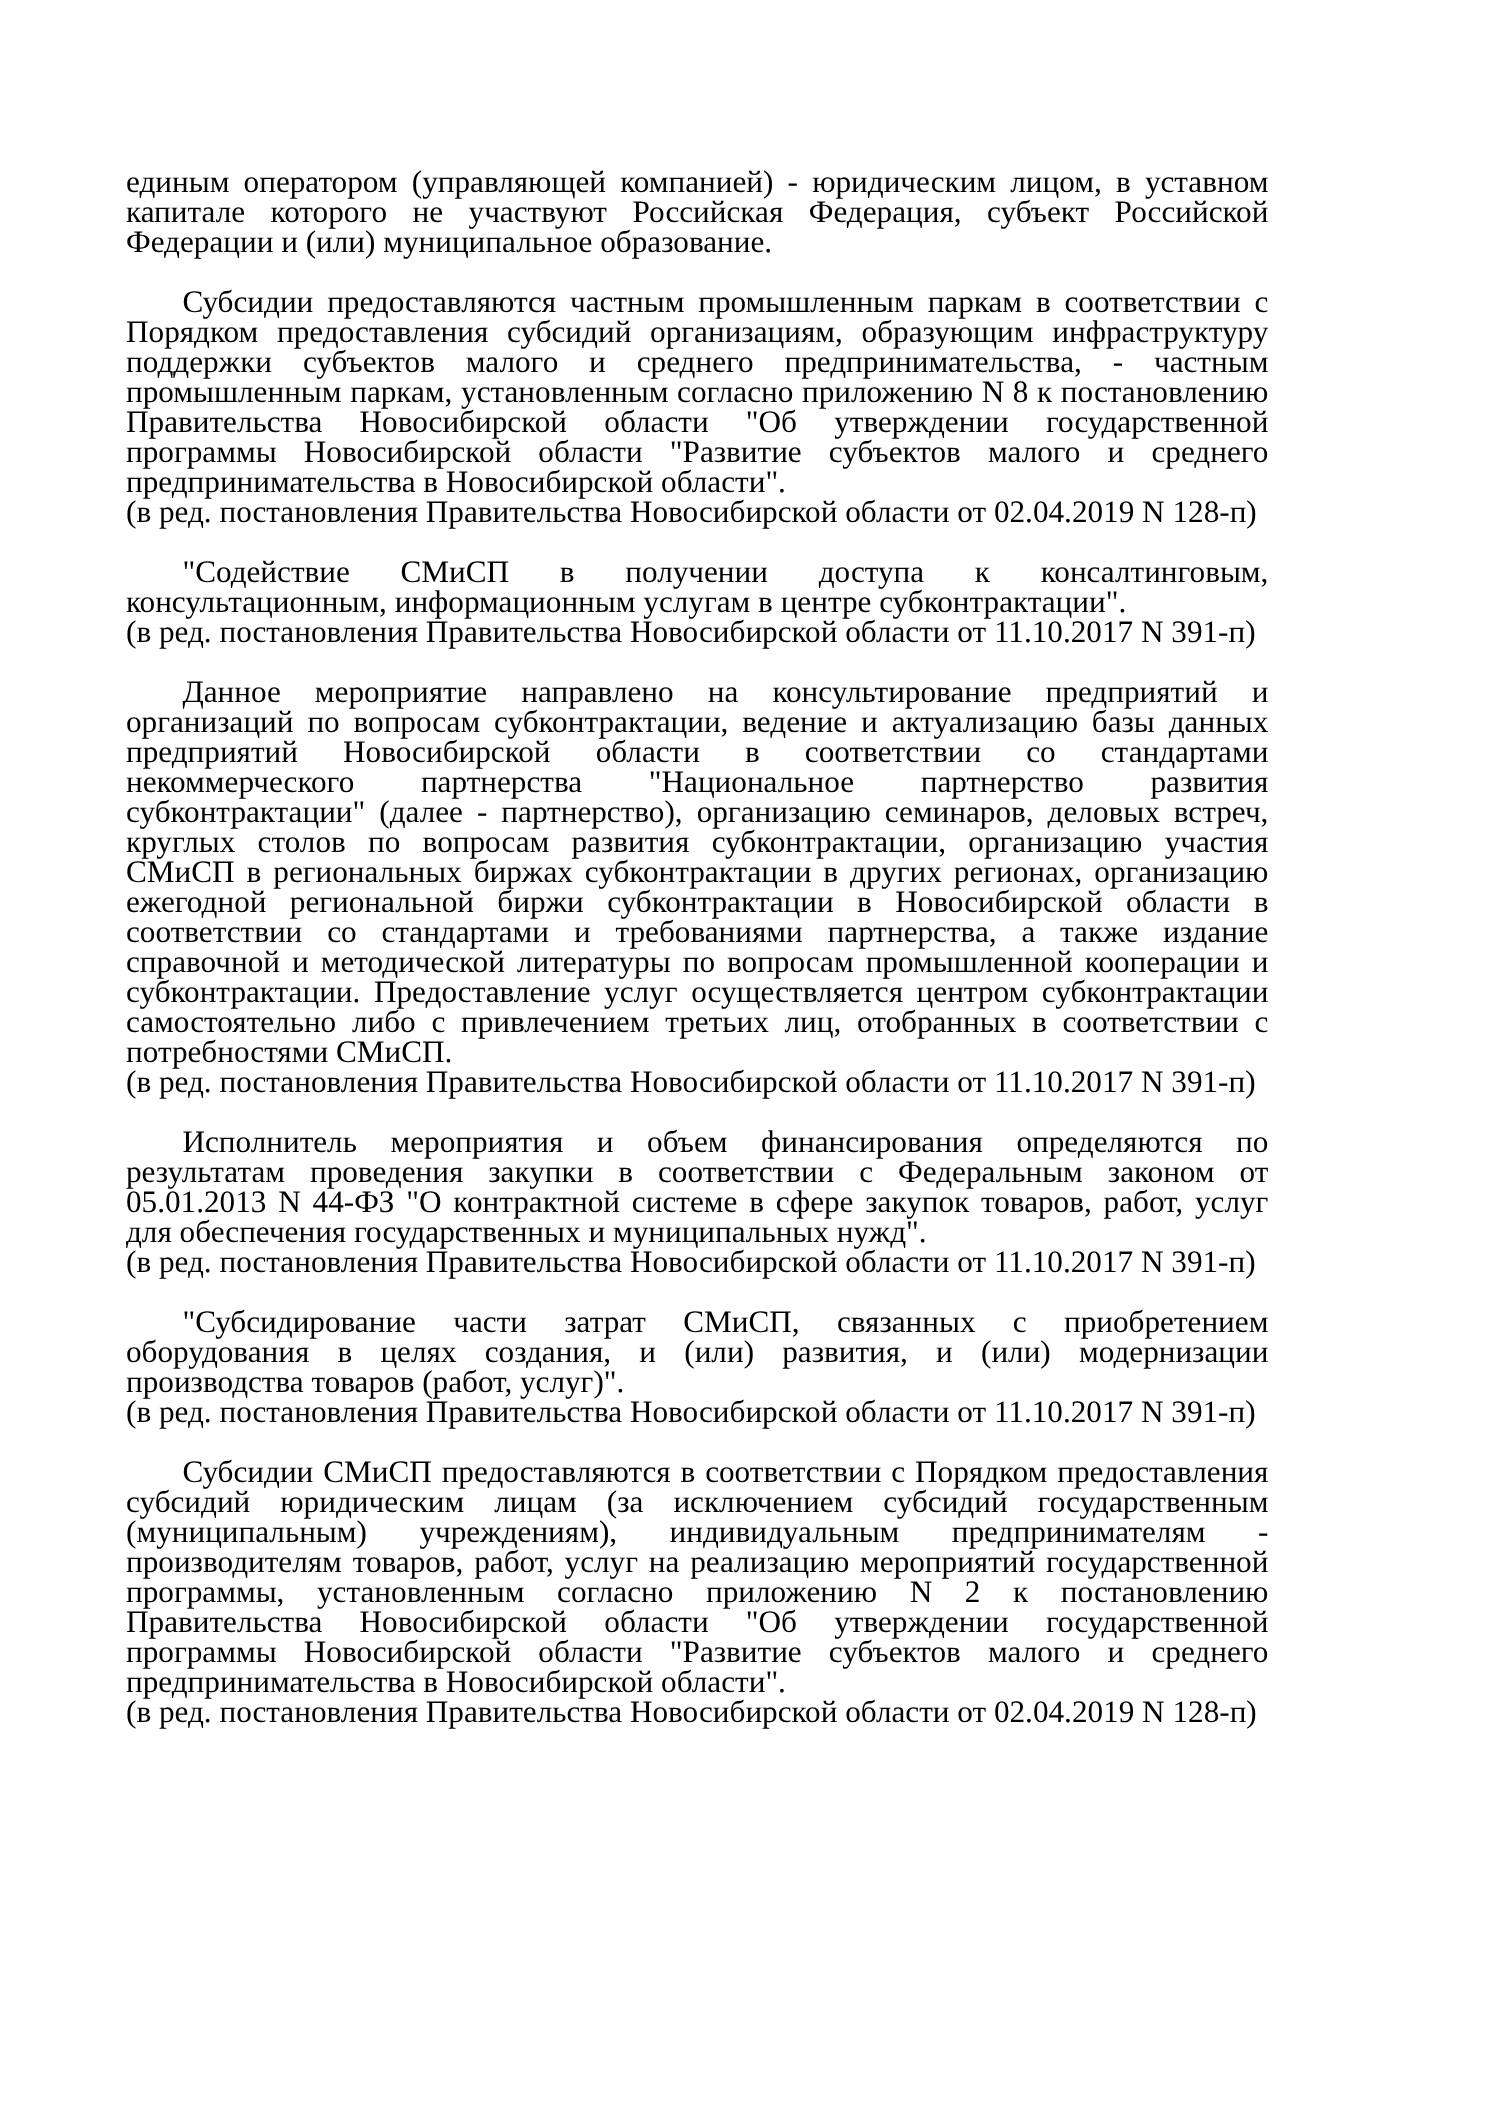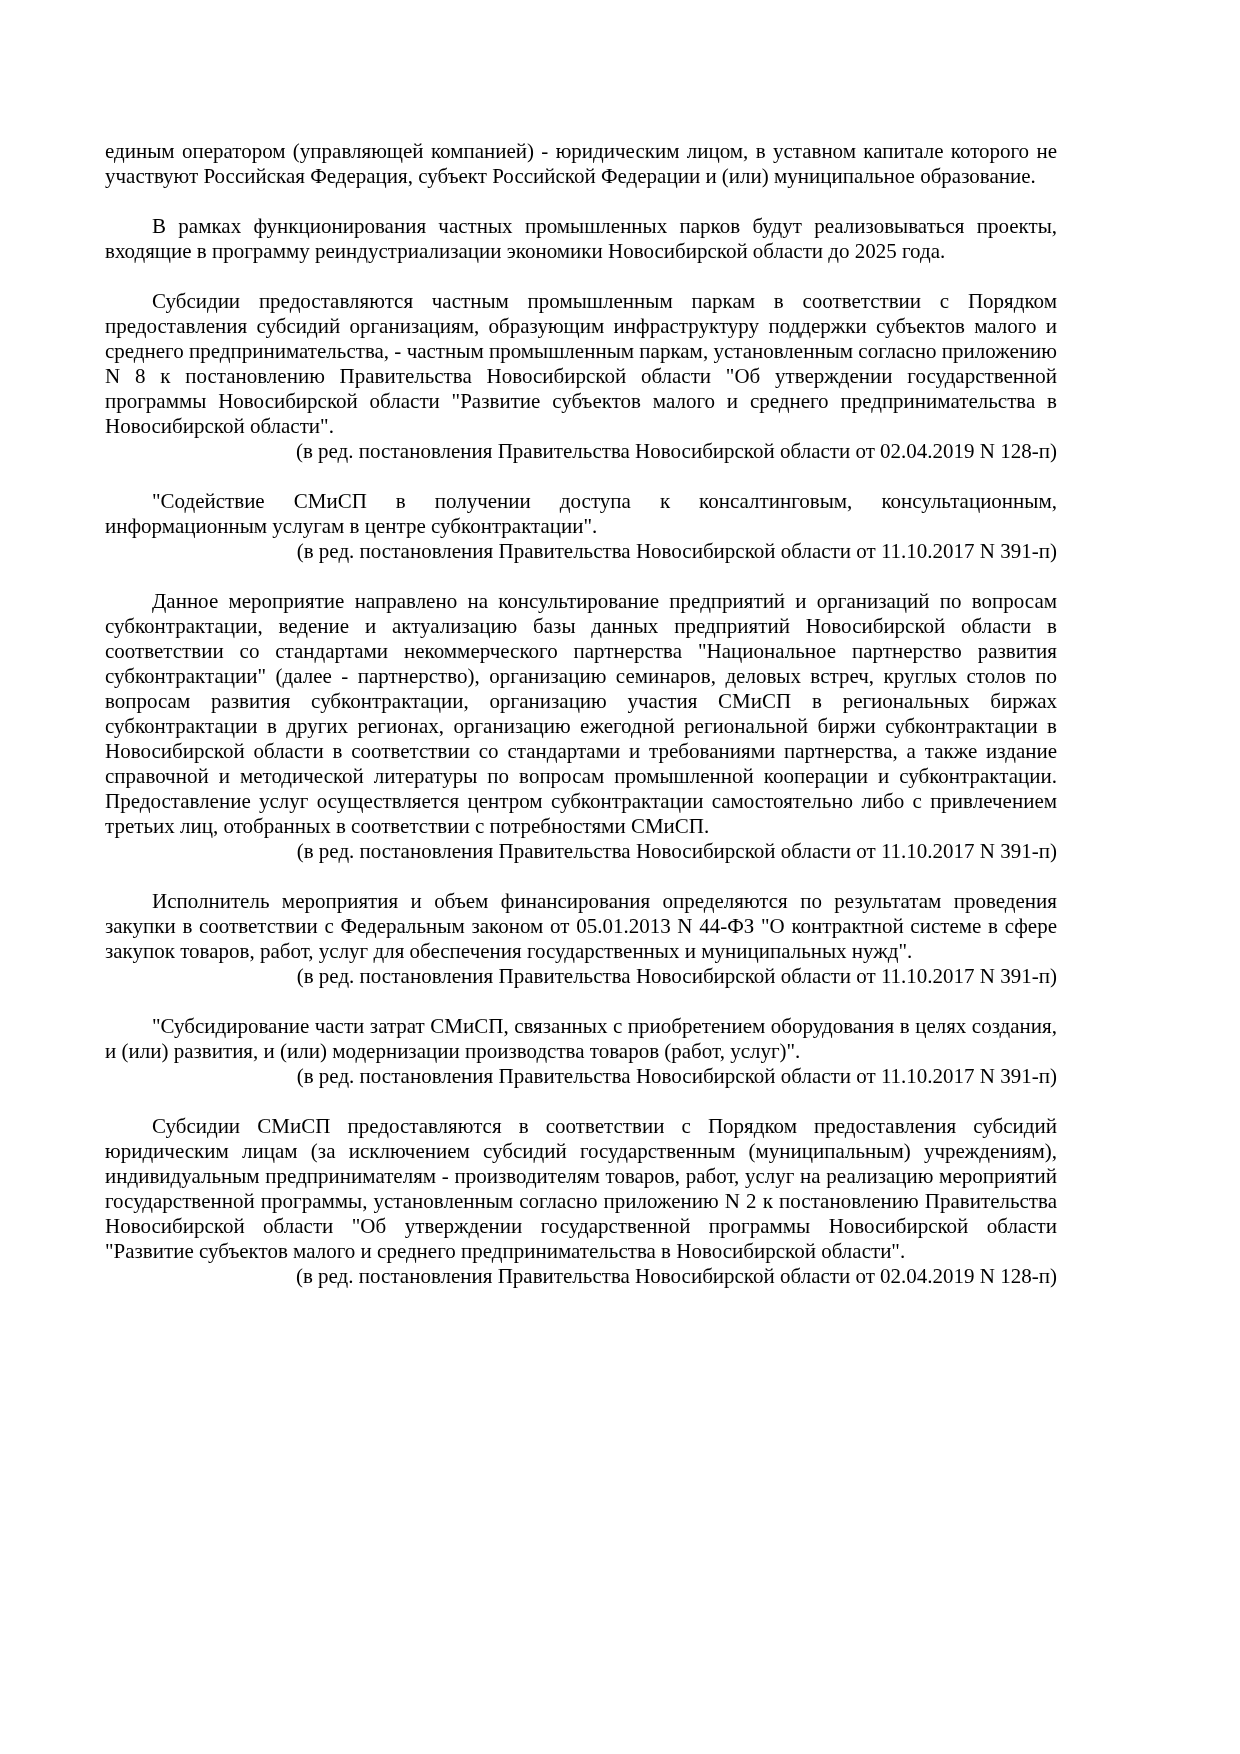--- a/index.html
+++ b/index.html
@@ -12,50 +12,49 @@
     width: 1240px;
     height: 1754px;
     background: #ffffff;
     box-sizing: border-box;
     padding: 139px 93px 0 105px;
     overflow: hidden;
   }
   .content {
     width: 952px;
     font-family: "Liberation Serif", "DejaVu Serif", serif;
-    font-size: 21px;
+    font-size: 26px;
     line-height: 25px;
     color: #000000;
     text-align: justify;
   }
   .content p {
     margin: 0;
     padding: 0;
   }
   .content p.paragraph {
     margin-top: 25px;
   }
   .content p.paragraph:first-child {
     margin-top: 0;
   }
   .content p.indent {
     text-indent: 47px;
   }
   .content p.amendment {
     margin-top: 0;
-    text-align: right;
+    text-align: left;
   }
 </style>
 </head>
 <body>
 
 <div class="page">
   <div class="content" id="doc-content">
       <p class="paragraph">единым оператором (управляющей компанией) - юридическим лицом, в уставном капитале которого не участвуют Российская Федерация, субъект Российской Федерации и (или) муниципальное образование.</p>
-      <p class="paragraph indent">В рамках функционирования частных промышленных парков будут реализовываться проекты, входящие в программу реиндустриализации экономики Новосибирской области до 2025 года.</p>
       <p class="paragraph indent">Субсидии предоставляются частным промышленным паркам в соответствии с Порядком предоставления субсидий организациям, образующим инфраструктуру поддержки субъектов малого и среднего предпринимательства, - частным промышленным паркам, установленным согласно приложению N 8 к постановлению Правительства Новосибирской области "Об утверждении государственной программы Новосибирской области "Развитие субъектов малого и среднего предпринимательства в Новосибирской области".</p>
       <p class="amendment">(в ред. постановления Правительства Новосибирской области от 02.04.2019 N 128-п)</p>
       <p class="paragraph indent">"Содействие СМиСП в получении доступа к консалтинговым, консультационным, информационным услугам в центре субконтрактации".</p>
       <p class="amendment">(в ред. постановления Правительства Новосибирской области от 11.10.2017 N 391-п)</p>
       <p class="paragraph indent">Данное мероприятие направлено на консультирование предприятий и организаций по вопросам субконтрактации, ведение и актуализацию базы данных предприятий Новосибирской области в соответствии со стандартами некоммерческого партнерства "Национальное партнерство развития субконтрактации" (далее - партнерство), организацию семинаров, деловых встреч, круглых столов по вопросам развития субконтрактации, организацию участия СМиСП в региональных биржах субконтрактации в других регионах, организацию ежегодной региональной биржи субконтрактации в Новосибирской области в соответствии со стандартами и требованиями партнерства, а также издание справочной и методической литературы по вопросам промышленной кооперации и субконтрактации. Предоставление услуг осуществляется центром субконтрактации самостоятельно либо с привлечением третьих лиц, отобранных в соответствии с потребностями СМиСП.</p>
       <p class="amendment">(в ред. постановления Правительства Новосибирской области от 11.10.2017 N 391-п)</p>
       <p class="paragraph indent">Исполнитель мероприятия и объем финансирования определяются по результатам проведения закупки в соответствии с Федеральным законом от 05.01.2013 N 44-ФЗ "О контрактной системе в сфере закупок товаров, работ, услуг для обеспечения государственных и муниципальных нужд".</p>
       <p class="amendment">(в ред. постановления Правительства Новосибирской области от 11.10.2017 N 391-п)</p>
       <p class="paragraph indent">"Субсидирование части затрат СМиСП, связанных с приобретением оборудования в целях создания, и (или) развития, и (или) модернизации производства товаров (работ, услуг)".</p>
       <p class="amendment">(в ред. постановления Правительства Новосибирской области от 11.10.2017 N 391-п)</p>

